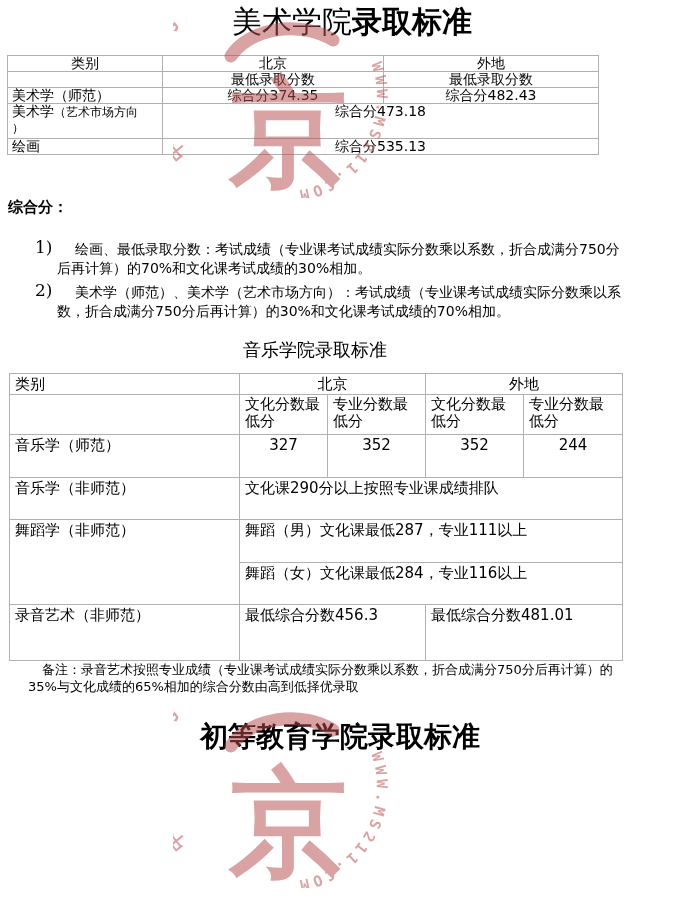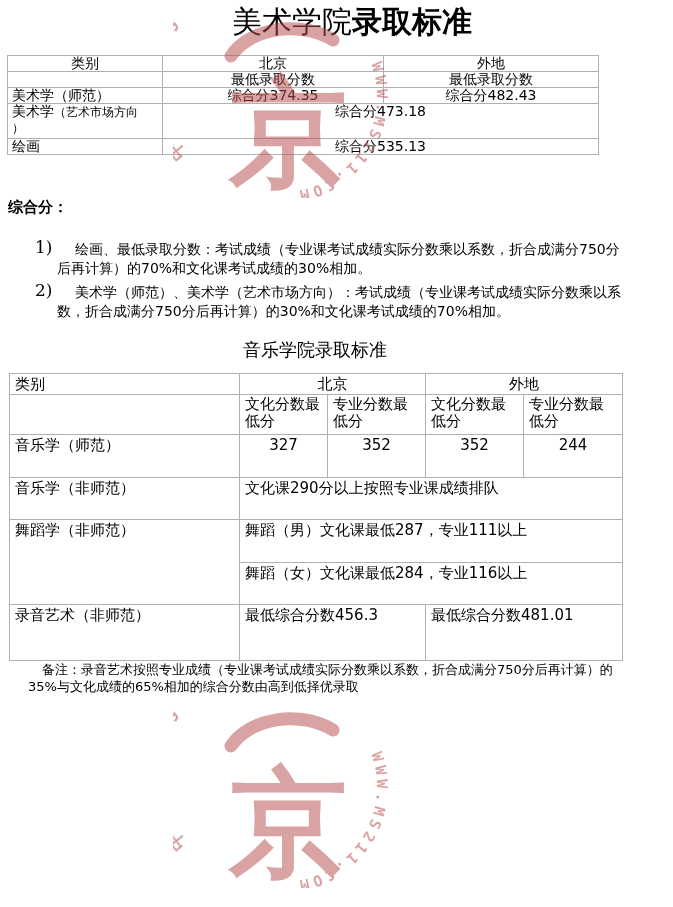--- a/index.html
+++ b/index.html
@@ -159,16 +159,17 @@
     <tr style="height:56px">
       <td>录音艺术（非师范）</td>
       <td colspan="2">最低综合分数456.3</td>
       <td colspan="2">最低综合分数481.01</td>
     </tr>
   </tbody>
     </table>
 
   <div id="music-note">备注：录音艺术按照专业成绩（专业课考试成绩实际分数乘以系数，折合成满分750分后再计算）的35%与文化成绩的65%相加的综合分数由高到低择优录取</div>
 
+  <div id="title-primary" class="title">初等教育学院录取标准</div>
 
 
 
 </div>
 
 </body></html>

